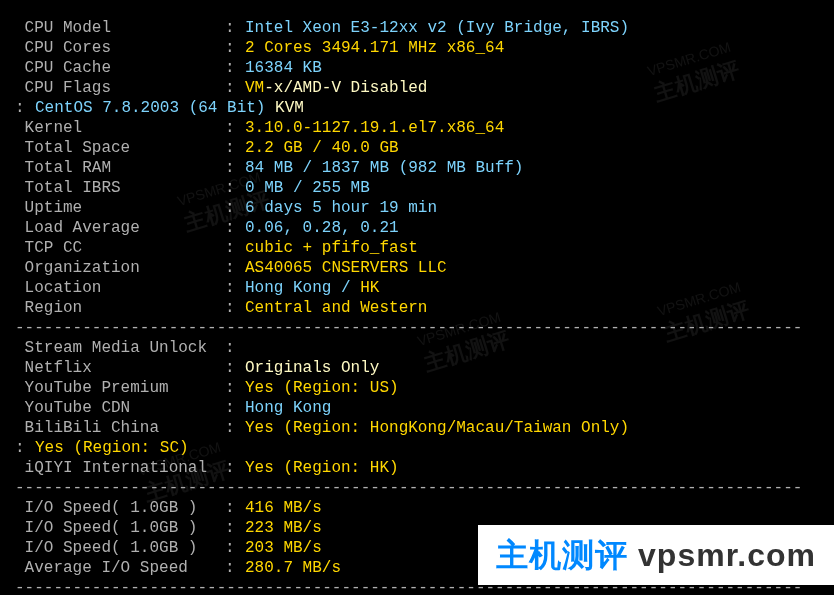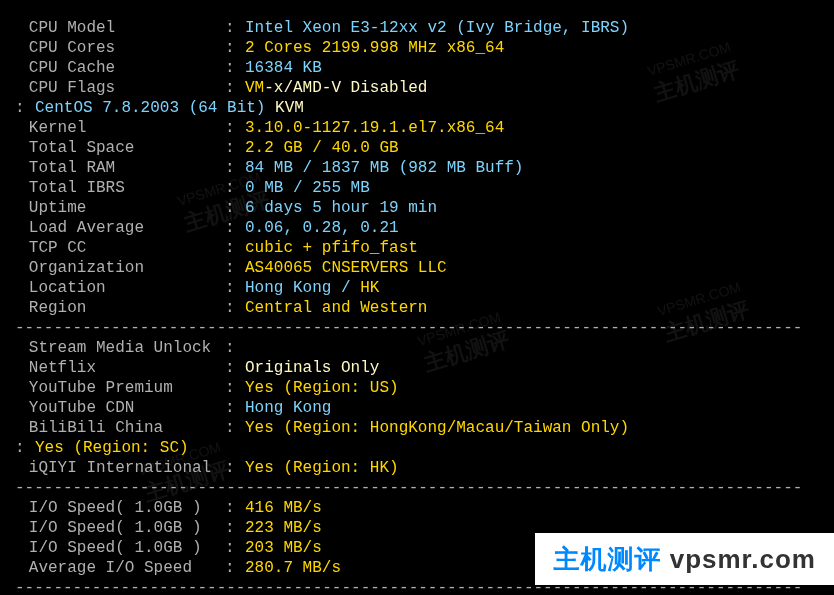--- a/index.html
+++ b/index.html
@@ -19,21 +19,20 @@
       position: relative;
       overflow: hidden;
     }
     .row {
       display: flex;
       white-space: pre;
     }
     .label {
       color: #b0b0b0;
       min-width: 210px;
-      text-align: center;
     }
     .colon {
       color: #b0b0b0;
       min-width: 20px;
     }
     .value {
       color: #7dd3fc;
     }
     .yellow { color: #FFD700; }
     .white { color: #fef9c3; }
@@ -53,36 +52,36 @@
     .wm-logo {
       font-size: 22px;
       font-weight: bold;
     }
     .banner {
       position: absolute;
       bottom: 10px;
       right: 0;
       background: #fff;
       color: #0088ff;
-      font-size: 26px;
+      font-size: 32px;
       font-weight: bold;
       font-family: sans-serif;
       padding: 10px 18px;
       letter-spacing: 1px;
     }
     .banner .domain {
       color: #333;
     }
   </style>
 </head>
 <body>
 
 <div id="container">
     <div class="row"><span class="label"> CPU Model           </span><span class="colon">: </span><span class="value">Intel Xeon E3-12xx v2 (Ivy Bridge, IBRS)</span></div>
-    <div class="row"><span class="label"> CPU Cores           </span><span class="colon">: </span><span class="yellow">2 Cores 2199.998 MHz x86_64</span></div>
+    <div class="row"><span class="label"> CPU Cores           </span><span class="colon">: </span><span class="yellow">2 Cores 3494.171 MHz x86_64</span></div>
     <div class="row"><span class="label"> CPU Cache           </span><span class="colon">: </span><span class="value">16384 KB</span></div>
     <div class="row"><span class="label"> CPU Flags           </span><span class="colon">: </span><span class="yellow">VM</span><span class="white">-x/AMD-V Disabled</span></div>
     <div class="row"><span class="colon">: </span><span class="value">CentOS 7.8.2003 (64 Bit) </span><span class="white">KVM</span></div>
     <div class="row"><span class="label"> Kernel              </span><span class="colon">: </span><span class="yellow">3.10.0-1127.19.1.el7.x86_64</span></div>
     <div class="row"><span class="label"> Total Space         </span><span class="colon">: </span><span class="yellow">2.2 GB / 40.0 GB</span></div>
     <div class="row"><span class="label"> Total RAM           </span><span class="colon">: </span><span class="value">84 MB / 1837 MB (982 MB Buff)</span></div>
     <div class="row"><span class="label"> Total IBRS          </span><span class="colon">: </span><span class="value">0 MB / 255 MB</span></div>
     <div class="row"><span class="label"> Uptime              </span><span class="colon">: </span><span class="value">6 days 5 hour 19 min</span></div>
     <div class="row"><span class="label"> Load Average        </span><span class="colon">: </span><span class="value">0.06, 0.28, 0.21</span></div>
     <div class="row"><span class="label"> TCP CC              </span><span class="colon">: </span><span class="yellow">cubic + pfifo_fast</span></div>

